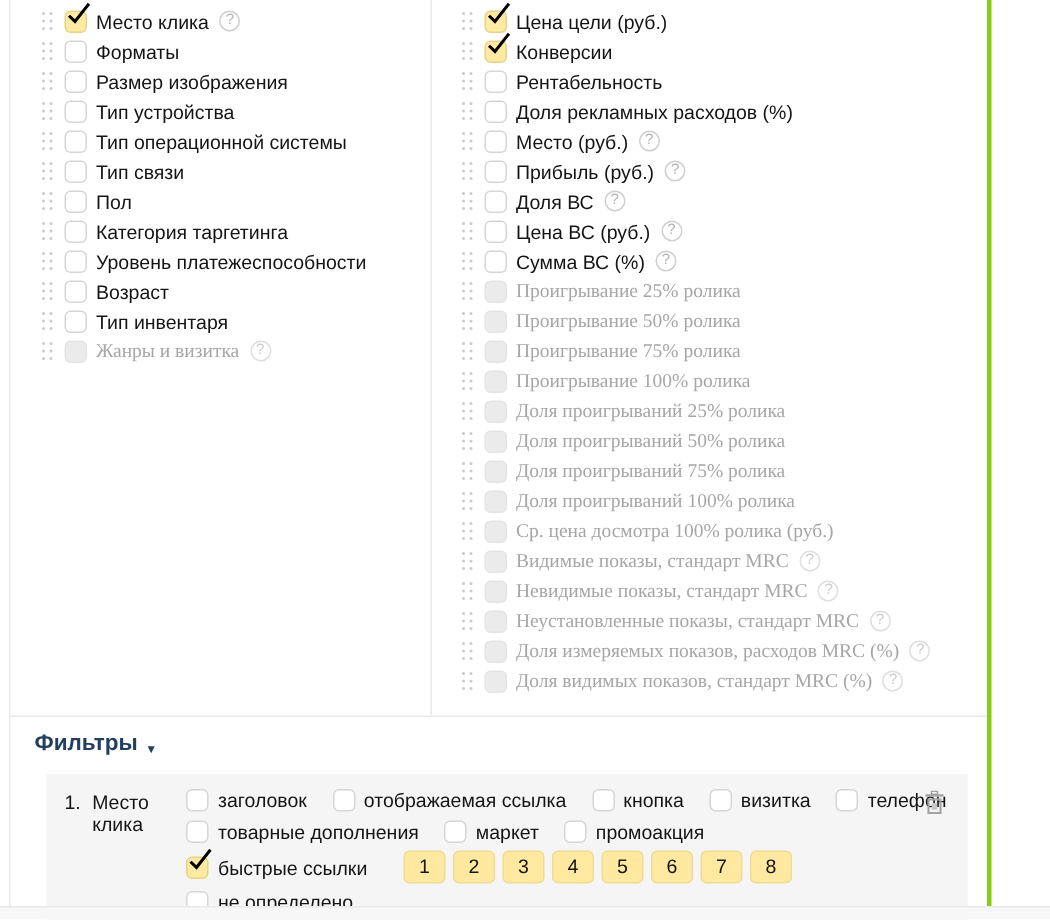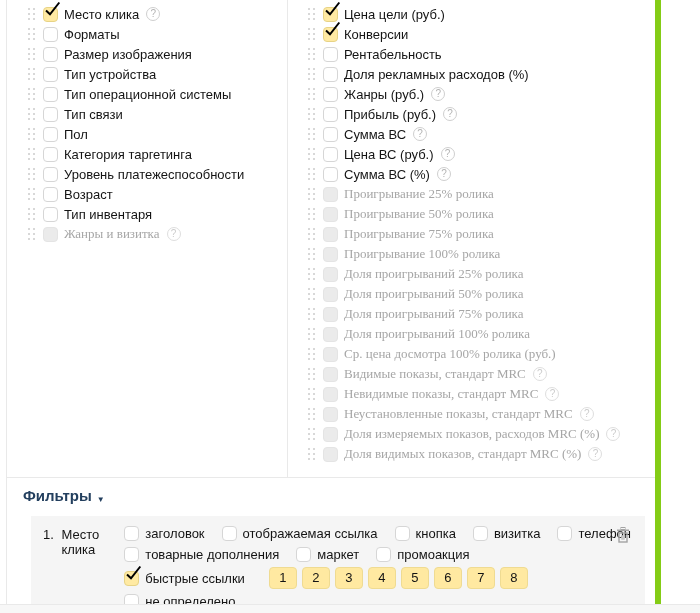--- a/index.html
+++ b/index.html
@@ -1,19 +1,19 @@
 <!DOCTYPE html>
 <html><head>
 <meta charset="utf-8">
 <style>
   * { margin:0; padding:0; box-sizing:border-box; }
   html,body { width:700px; height:613px; background:#ffffff; overflow:hidden;
               font-family:"Liberation Sans", sans-serif; }
   .panel { position:absolute; left:6px; top:0; width:655px; height:604px;
-           border-left:1px solid #e9e9e9; border-right:6px solid #84cc16; background:#fff; }
+           border-left:1px solid #e9e9e9; border-right:3px solid #84cc16; background:#fff; }
   .columns { display:flex; height:478px; border-bottom:1px solid #e9e9e9; }
   .col { padding:4px 0 0 21px; }
   .col-left  { width:281px; border-right:1px solid #e9e9e9; }
   .col-right { flex:1; padding-left:20px; }
 
   .item-row { height:20px; display:flex; align-items:center; }
   .drag { width:8px; height:12px; position:relative; margin-right:7px; flex:0 0 8px; cursor:grab; }
   .drag::before { content:""; position:absolute; left:0; top:0; width:2px; height:2px; border-radius:50%;
       background:#cbcbcb;
       box-shadow:0 5px 0 #cbcbcb, 0 10px 0 #cbcbcb, 5px 0 0 #cbcbcb, 5px 5px 0 #cbcbcb, 5px 10px 0 #cbcbcb; }
@@ -147,33 +147,33 @@
           <span class="lbl">Рентабельность</span>
         </div>
         <div class="item-row">
           <span class="drag"></span>
           <span class="cb"></span>
           <span class="lbl">Доля рекламных расходов (%)</span>
         </div>
         <div class="item-row">
           <span class="drag"></span>
           <span class="cb"></span>
-          <span class="lbl">Жанры (руб.)</span>
+          <span class="lbl">Место (руб.)</span>
           <span class="help">?</span>
         </div>
         <div class="item-row">
           <span class="drag"></span>
           <span class="cb"></span>
           <span class="lbl">Прибыль (руб.)</span>
           <span class="help">?</span>
         </div>
         <div class="item-row">
           <span class="drag"></span>
           <span class="cb"></span>
-          <span class="lbl">Сумма ВС</span>
+          <span class="lbl">Доля ВС</span>
           <span class="help">?</span>
         </div>
         <div class="item-row">
           <span class="drag"></span>
           <span class="cb"></span>
           <span class="lbl">Цена ВС (руб.)</span>
           <span class="help">?</span>
         </div>
         <div class="item-row">
           <span class="drag"></span>

